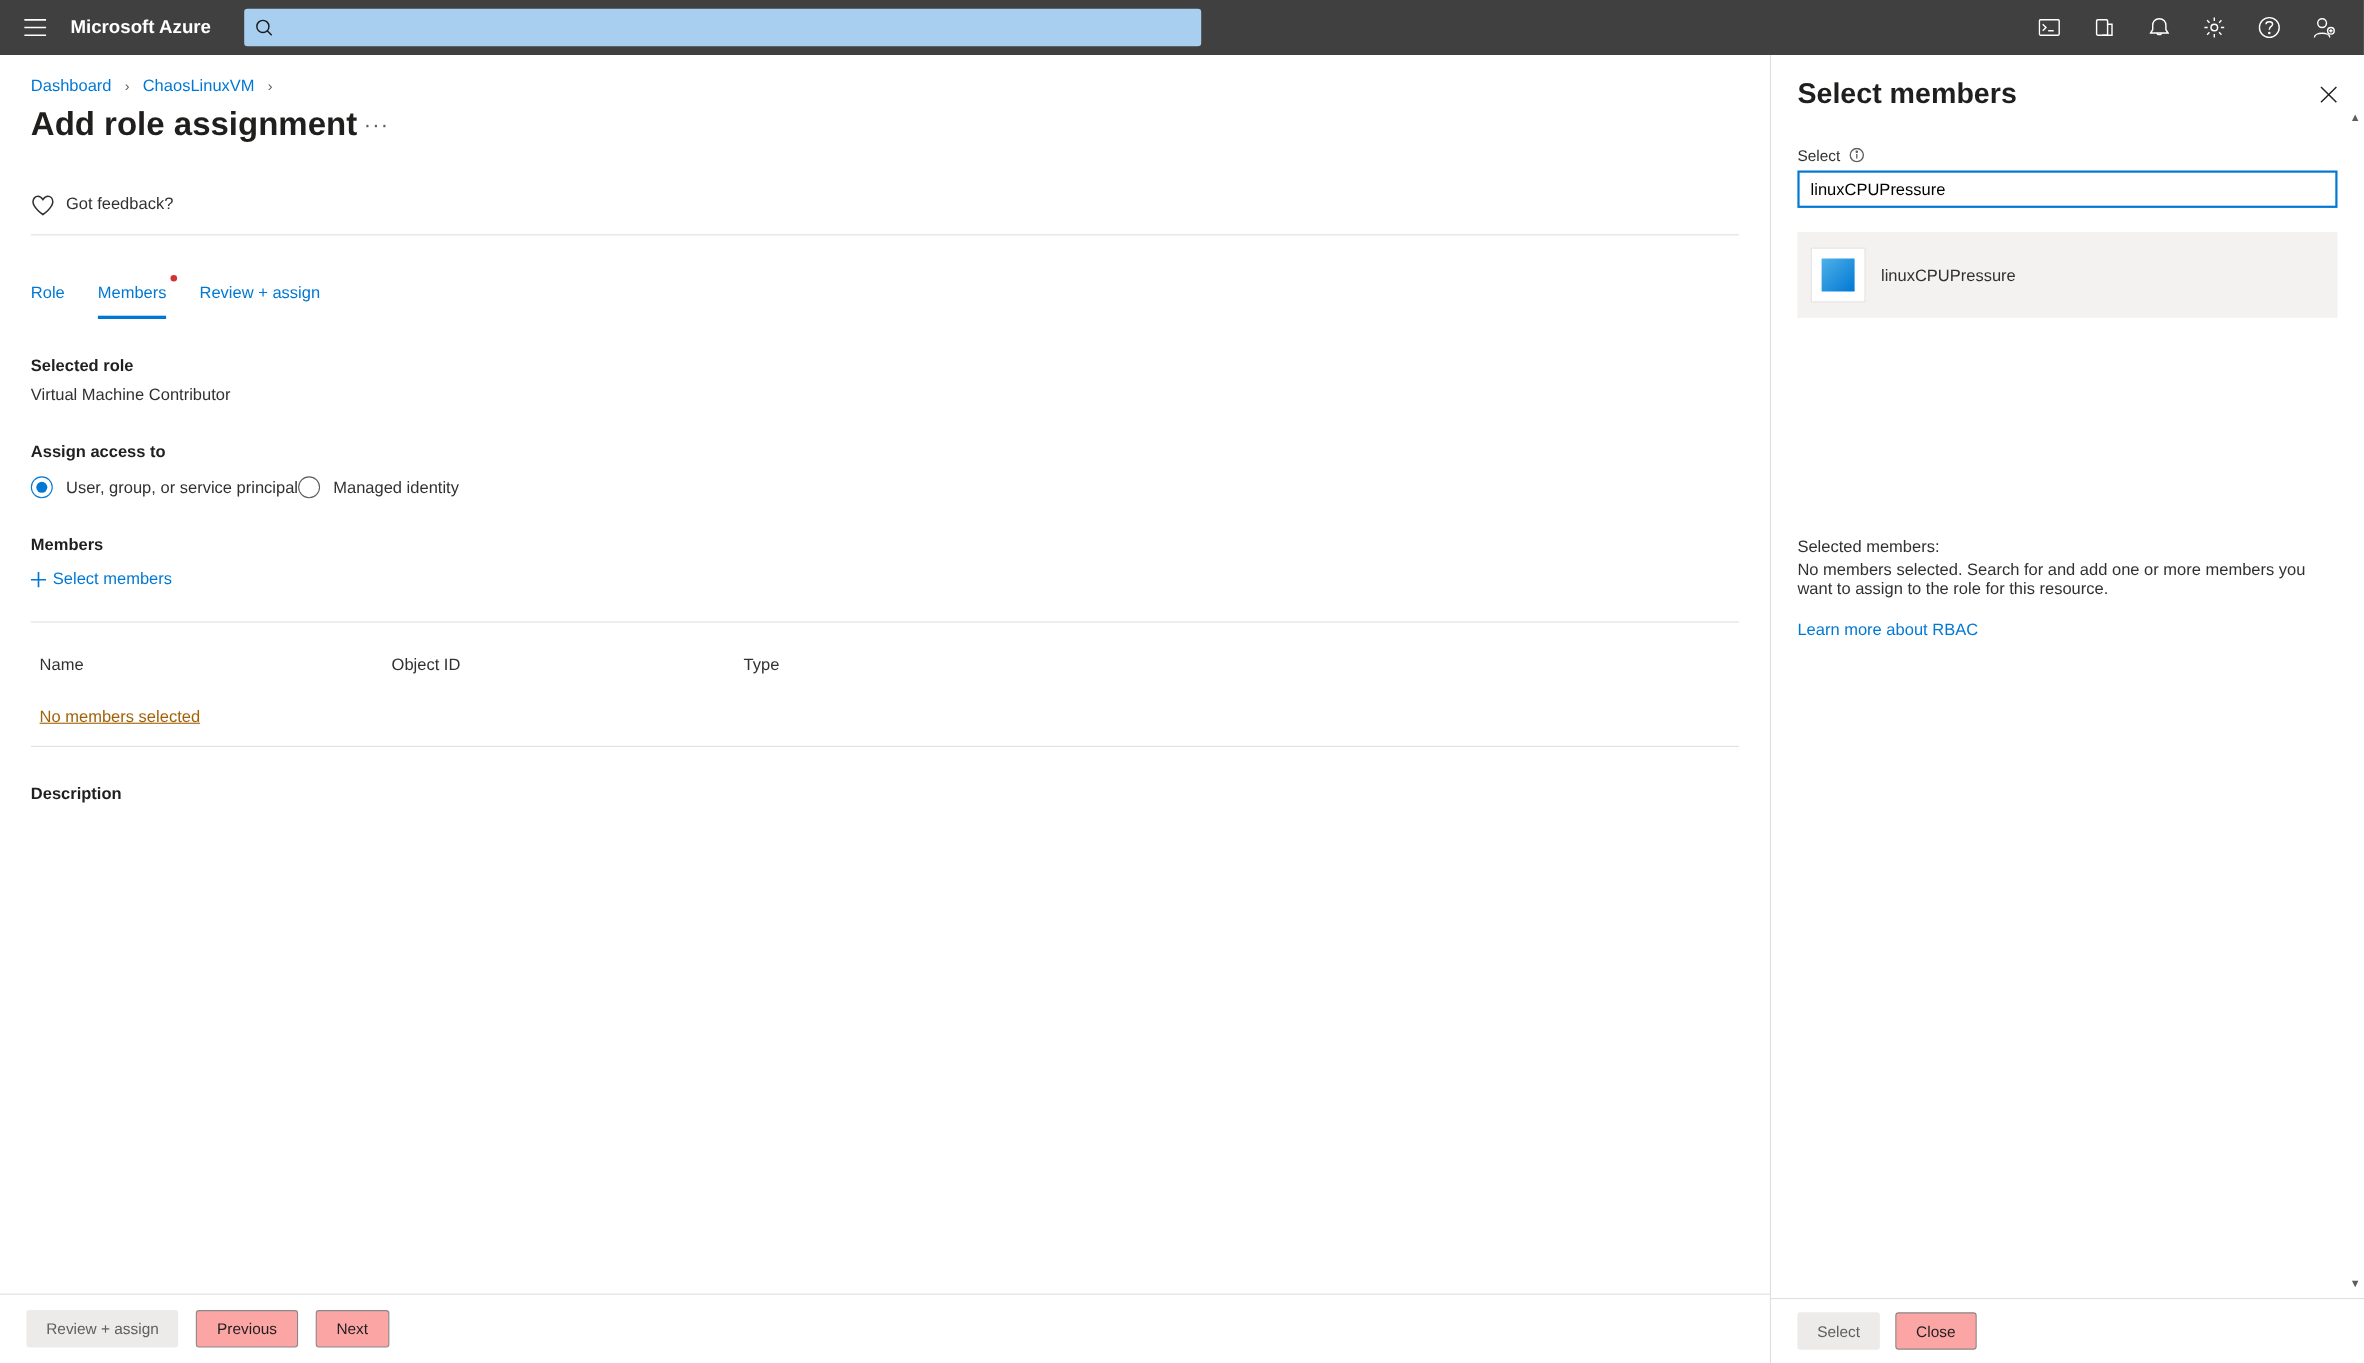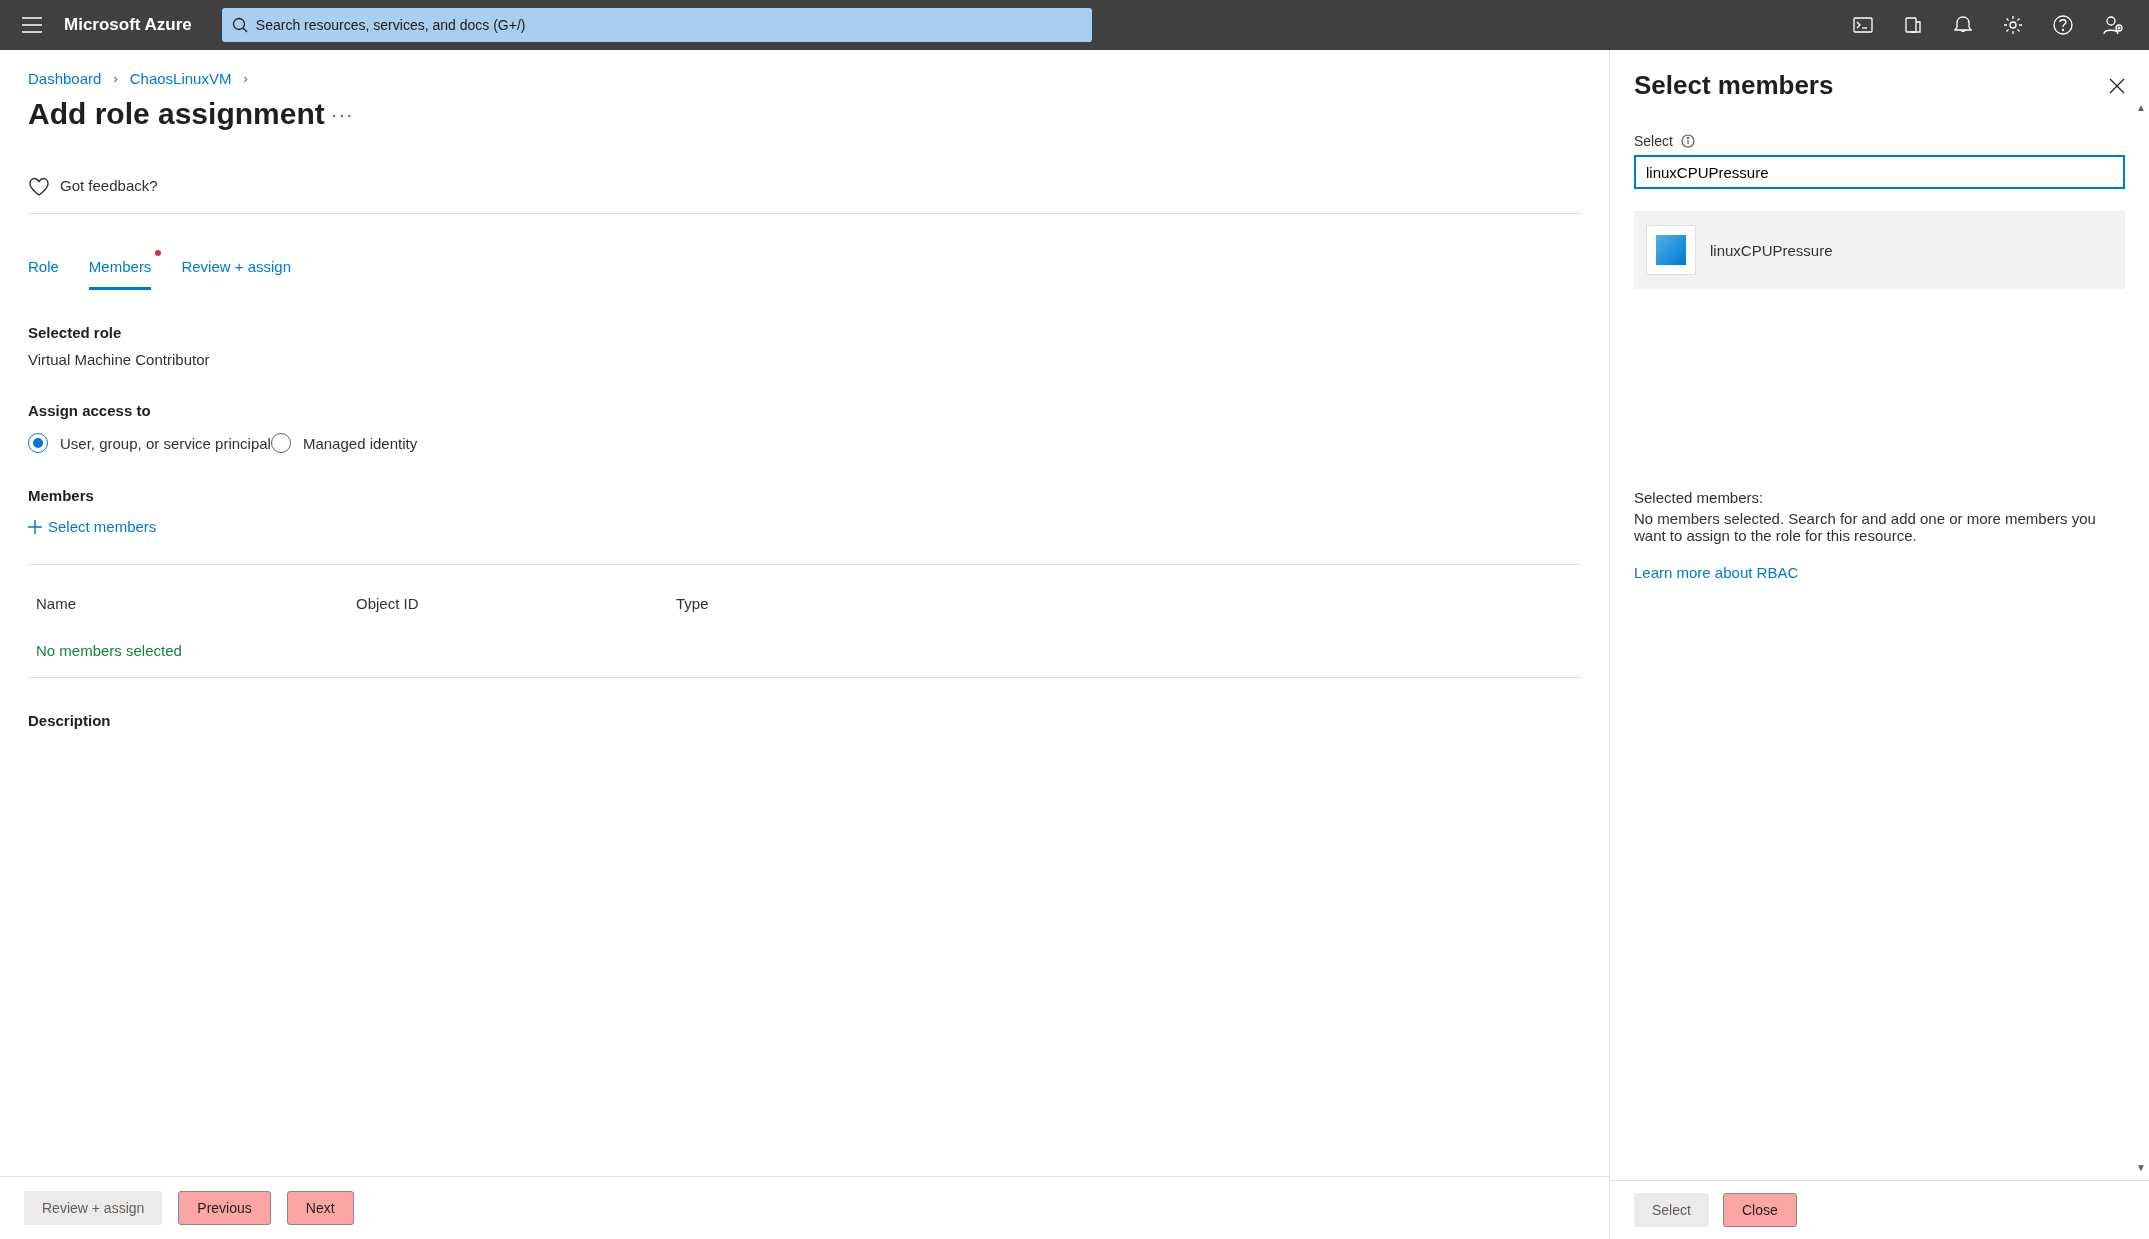--- a/index.html
+++ b/index.html
@@ -43,21 +43,21 @@
 .radio.checked { border-color: #0078d4; }
 .radio.checked::after { content: ""; width: 10px; height: 10px; border-radius: 50%; background: #0078d4; }
 
 .link-btn { display: inline-flex; align-items: center; gap: 6px; color: #0078d4; font-size: 15px; margin-top: 14px; cursor: pointer; }
 
 .members-table { margin-top: 26px; border-top: 1px solid #e1dfdd; }
 .members-table .thead { display: flex; padding: 30px 8px; font-size: 15px; color: #323130; }
 .col-name { flex: 0 0 320px; }
 .col-obj { flex: 0 0 320px; }
 .col-type { flex: 1; }
-.members-table .tbody { padding: 0 8px 18px 8px; font-size: 15px; color: #15803d; border-bottom: 1px solid #e1dfdd; }
+.members-table .tbody { padding: 0 8px 18px 8px; font-size: 15px; color: #a16207; border-bottom: 1px solid #e1dfdd; text-decoration: underline; }
 
 .footer-btns { position: absolute; left: 0; right: 0; bottom: 0; border-top: 1px solid #e1dfdd; padding: 14px 24px; display: flex; gap: 16px; background: #fff; }
 .btn { height: 34px; padding: 0 18px; font-size: 14px; border-radius: 3px; cursor: pointer; display: inline-flex; align-items: center; justify-content: center; }
 .btn-disabled { background: #edebe9; color: #605e5c; border: none; }
 .btn-outline { background: #fca5a5; border: 1px solid #8a8886; color: #201f1e; }
 
 
 .panel { width: 540px; border-left: 1px solid #e1dfdd; height: 100%; position: relative; display: flex; flex-direction: column; background: #fff; }
 .panel-head { display: flex; align-items: center; justify-content: space-between; padding: 20px 24px 12px 24px; }
 .panel-title { font-size: 26px; font-weight: 600; color: #201f1e; }
@@ -90,21 +90,20 @@
         <line x1="0" y1="15" x2="20" y2="15"></line>
       </svg>
   </div>
   <div class="logo">Microsoft Azure</div>
   <div class="search-wrap">
     <div class="search-box">
       <svg width="16" height="16" viewBox="0 0 16 16" fill="none" stroke="#1a1a1a" stroke-width="1.3">
           <circle cx="7" cy="7" r="5.5"></circle>
           <line x1="11" y1="11" x2="15" y2="15"></line>
         </svg>
-      <input placeholder="Search resources, services, and docs (G+/)" style="">
     </div>
   </div>
   <div class="top-actions">
     <div class="top-icon">
         <svg width="20" height="16" viewBox="0 0 20 16" fill="none" stroke="#fff" stroke-width="1.3">
           <rect x="1" y="1" width="18" height="14" rx="1"></rect>
           <polyline points="4,5 7,8 4,11"></polyline>
           <line x1="9" y1="11" x2="14" y2="11"></line>
         </svg>
       </div>

